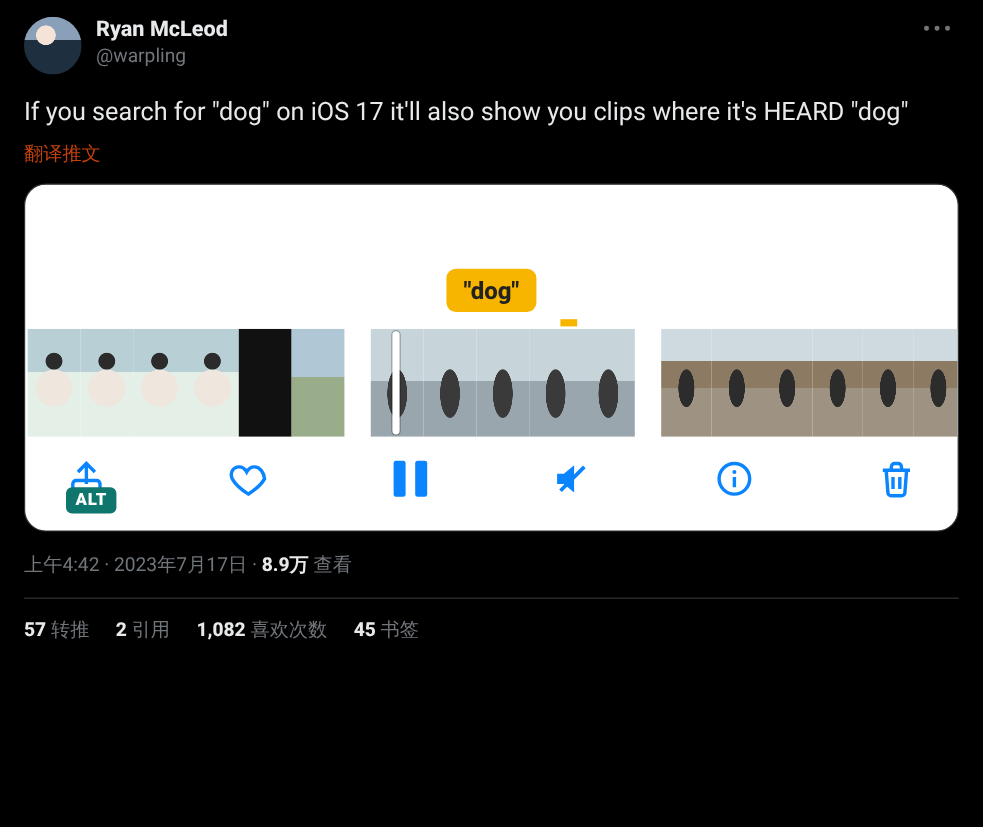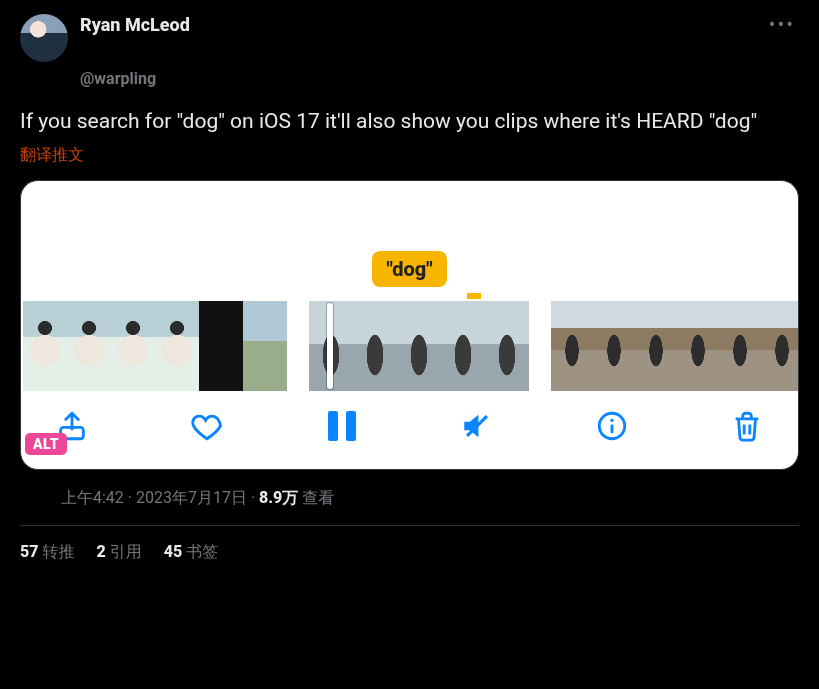--- a/index.html
+++ b/index.html
@@ -14,23 +14,23 @@
     padding: 14px 20px 0 20px;
     position: relative;
   }
   .header { display: flex; align-items: flex-start; gap: 12px; }
   .avatar {
     width: 48px; height: 48px; border-radius: 50%;
     background: radial-gradient(circle at 38% 32%, #f4e3d6 0 18%, transparent 19%),
                 linear-gradient(180deg, #8aa0b8 0 40%, #1e2f3f 40% 100%);
     flex: 0 0 auto;
   }
-  .name-block { display: flex; flex-direction: column; line-height: 1.25; gap: 32px; }
+  .name-block { display: flex; flex-direction: column; line-height: 1.25; }
   .display-name { font-weight: 800; font-size: 18px; color: #e7e9ea; }
-  .handle { font-size: 16px; color: #71767b; font-weight: bold; }
+  .handle { font-size: 16px; color: #71767b; }
   .more {
     position: absolute; top: 12px; right: 24px; color: #71767b;
     font-size: 20px; letter-spacing: 2px; cursor: pointer;
   }
   .body-text {
     margin-top: 18px;
     font-size: 21px;
     line-height: 1.35;
     color: #e7e9ea;
   }
@@ -114,30 +114,29 @@
   .tbtn {
     width: 42px; height: 42px;
     display: flex; align-items: center; justify-content: center;
     cursor: pointer;
     color: #0a84ff;
   }
   .tbtn svg { width: 34px; height: 34px; }
   .pause-bars { display:flex; gap:8px; }
   .pause-bars span { width: 10px; height: 30px; background:#0a84ff; border-radius:2px; }
   .alt-badge {
-    position: absolute; left: 4px; bottom: 14px;
-    background: #ec4899; color: #fff; font-weight: 900;
+    position: absolute; left: 34px; bottom: 14px;
+    background: #0f766e; color: #fff; font-weight: 900;
     font-size: 14px; padding: 3px 8px; border-radius: 5px;
     letter-spacing: .5px;
   }
   .meta {
     margin-top: 18px;
     color: #71767b;
     font-size: 16px;
-    margin-left: 41px;
   }
   .meta .views-num { color: #e7e9ea; font-weight: 800; }
   .divider { height: 1px; background: #2f3336; margin: 16px 0; }
   .stats { display: flex; gap: 22px; font-size: 16px; color: #71767b; align-items: flex-end; }
   .stats b { color: #e7e9ea; font-weight: 800; margin-right: 4px; }
 </style>
 </head>
 <body>
 
 <div class="tweet">
@@ -244,16 +243,17 @@
 
   <div class="meta">
     <span>上午4:42</span><span> · </span><span>2023年7月17日</span><span> · </span><span class="views-num">8.9万</span><span> 查看</span>
   </div>
 
   <div class="divider"></div>
 
   <div class="stats">
     <span><b>57</b><span>转推</span></span>
     <span><b>2</b><span>引用</span></span>
+    <span><b>1,082</b><span>喜欢次数</span></span>
     <span><b>45</b><span>书签</span></span>
   </div>
 
 </div>
 
 </body></html>

